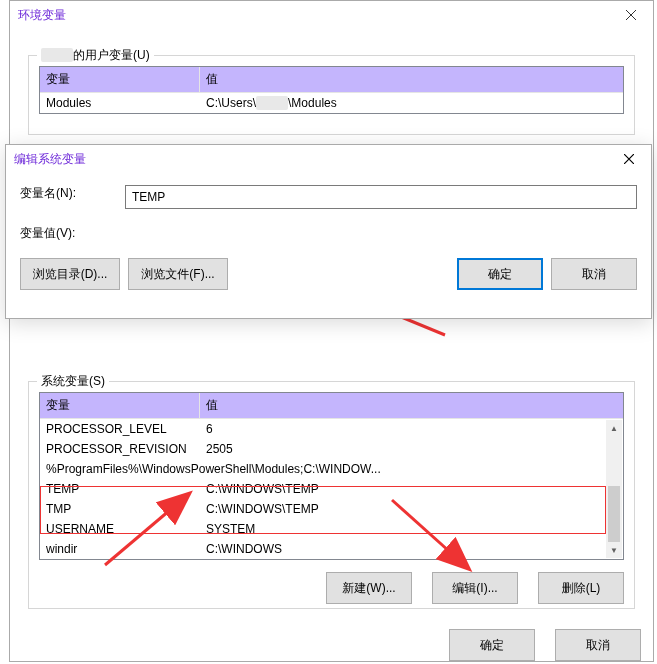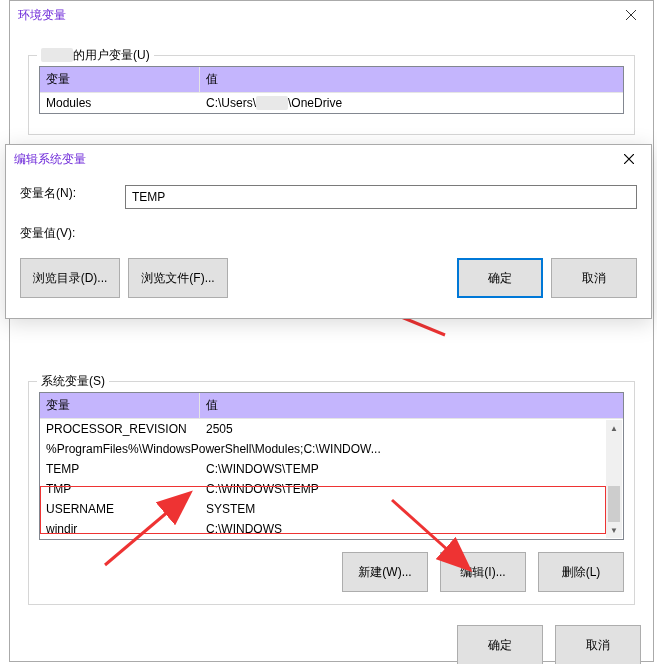--- a/index.html
+++ b/index.html
@@ -7,38 +7,38 @@
 
 .window { position: absolute; background: #fff; border: 1px solid #aaa; }
 .titlebar { display: flex; align-items: center; height: 28px; padding: 0 0 0 8px; color: #6d28d9; background: #fff; }
 .titlebar .title { flex: 1; }
 .close-btn { width: 45px; height: 28px; display: flex; align-items: center; justify-content: center; cursor: default; }
 .close-btn svg { width: 10px; height: 10px; }
 
 .env-window { left: 9px; top: 0; width: 645px; height: 662px; }
 .env-body { padding: 10px 18px; }
 
-.groupbox { border: 1px solid #d6d6d6; padding: 10px 10px 12px 10px; margin-top: 16px; position: relative; }
+.groupbox { border: 1px solid #d6d6d6; padding: 10px 10px 4px 10px; margin-top: 16px; position: relative; }
 .groupbox-title { position: absolute; top: -9px; left: 8px; background: #fff; padding: 0 4px; color: #000; }
 
 .var-table { border: 1px solid #828790; background: #fff; width: 100%; }
 .var-header { display: flex; background: #c4b5fd; border-bottom: 1px solid #e5e5e5; }
 .var-header .col { padding: 4px 6px; color: #000; }
 .var-header .col1 { width: 160px; border-right: 1px solid #e5e5e5; }
 .var-header .col2 { flex: 1; }
 .var-body { position: relative; }
 .var-row { display: flex; padding: 3px 6px; }
 .var-row .col1 { width: 160px; }
 .var-row .col2 { flex: 1; white-space: nowrap; overflow: hidden; }
 .scrollbar { position: absolute; right: 1px; top: 1px; bottom: 1px; width: 16px; background: #f0f0f0; display: flex; flex-direction: column; }
 .scroll-arrow { height: 16px; display: flex; align-items: center; justify-content: center; color: #606060; font-size: 8px; }
 .scroll-thumb { background: #cdcdcd; margin: 0 2px; }
 
-.btn-row { display: flex; justify-content: flex-end; gap: 12px; margin-top: 12px; }
-.btn { min-width: 86px; height: 40px; background: #e1e1e1; border: 1px solid #adadad; display: flex; align-items: center; justify-content: center; padding: 0 10px; cursor: default; }
+.btn-row { display: flex; justify-content: flex-end; gap: 20px; margin-top: 12px; }
+.btn { min-width: 86px; height: 32px; background: #e1e1e1; border: 1px solid #adadad; display: flex; align-items: center; justify-content: center; padding: 0 10px; cursor: default; }
 .btn.primary { border: 2px solid #0078d7; }
 
 .edit-window { left: 5px; top: 144px; width: 647px; height: 175px; z-index: 10; box-shadow: 0 4px 20px rgba(0,0,0,0.15); }
 .edit-body { padding: 12px 14px; }
 .form-row { display: flex; align-items: flex-start; margin-bottom: 16px; }
 .form-label { width: 105px; }
 .form-input { flex: 1; height: 24px; border: 1px solid #7a7a7a; padding: 0 6px; font-size: 12px; }
 .form-input.focused { border: 1px solid #0078d7; }
 .edit-btn-row { display: flex; gap: 8px; }
 .edit-btn-row .spacer { flex: 1; }
@@ -68,37 +68,41 @@
       </div>
       <div class="var-table">
         <div class="var-header">
           <div class="col col1">变量</div>
           <div class="col col2">值</div>
         </div>
         <div class="var-body">
           <div class="var-row">
             <div class="col1">Modules</div>
             <div class="col2">
-              <span>C:\Users\</span><span class="masked">XXXX</span><span>\OneDrive</span>
+              <span>C:\Users\</span><span class="masked">XXXX</span><span>\Modules</span>
             </div>
           </div>
         </div>
       </div>
     </div>
 
     <div style="height:230px;"></div>
 
     <div class="groupbox">
       <div class="groupbox-title">系统变量(S)</div>
       <div class="var-table" style="position:relative;">
         <div class="var-header">
           <div class="col col1">变量</div>
           <div class="col col2">值</div>
         </div>
         <div class="var-body" style="padding-right:17px;position:relative;">
+          <div class="var-row">
+            <div class="col1">PROCESSOR_LEVEL</div>
+            <div class="col2">6</div>
+          </div>
           <div class="var-row">
             <div class="col1">PROCESSOR_REVISION</div>
             <div class="col2">2505</div>
           </div>
           <div class="var-row">
             <div class="col2">%ProgramFiles%\WindowsPowerShell\Modules;C:\WINDOW...</div>
           </div>
           <div class="var-row">
             <div class="col1">TEMP</div>
             <div class="col2">C:\WINDOWS\TEMP</div>

